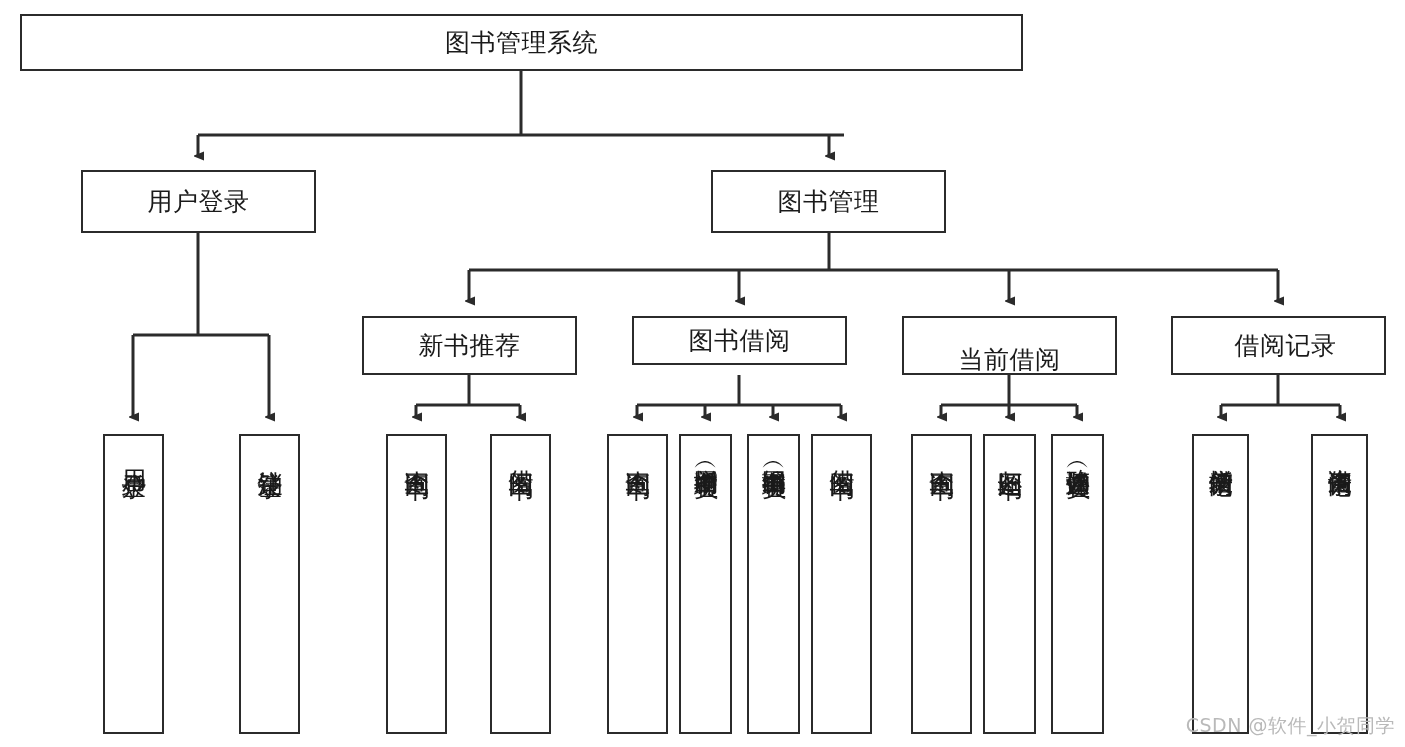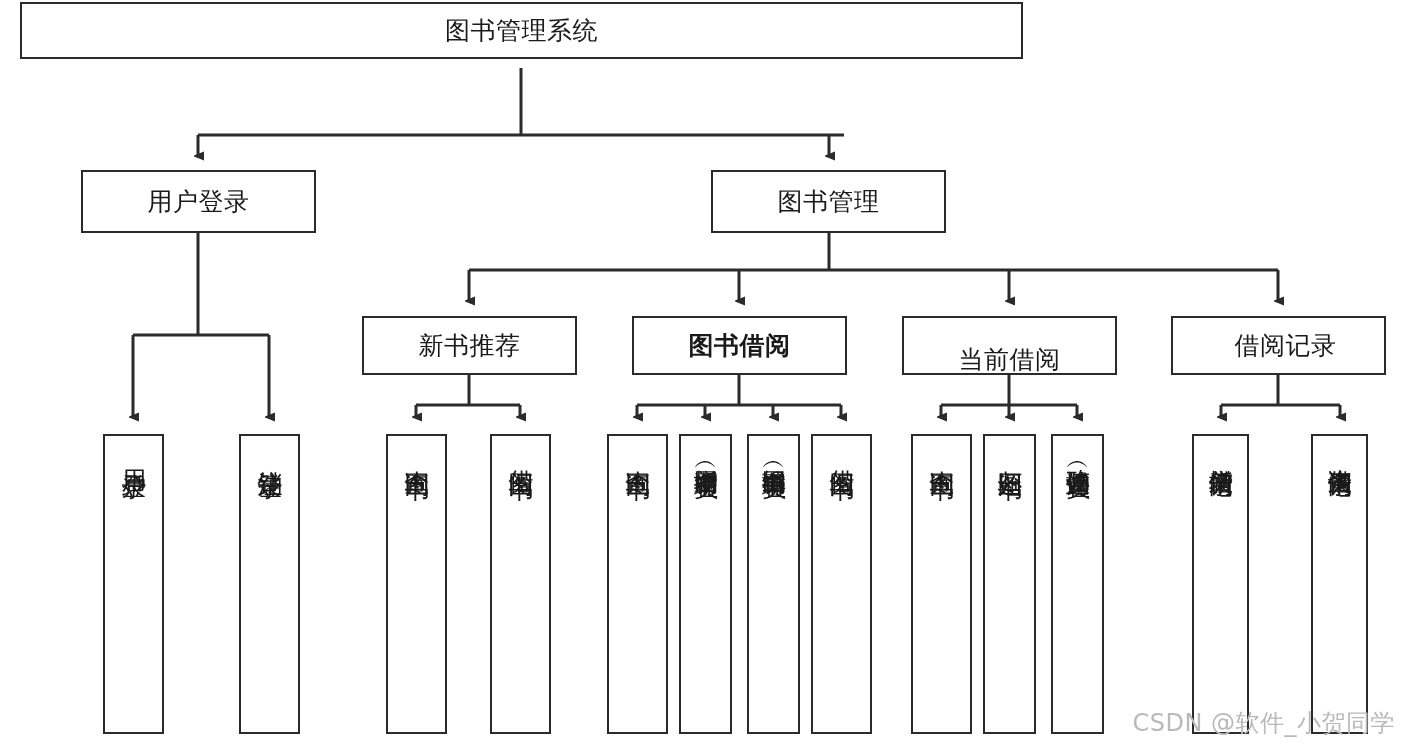--- a/index.html
+++ b/index.html
@@ -62,21 +62,21 @@
     text-align: center;
   }
   .node.vert.long .node-label {
     font-size: 24px;
     letter-spacing: 1px;
   }
   .watermark {
     position: absolute;
     right: 10px;
     bottom: 8px;
-    font-size: 24px;
+    font-size: 19px;
     color: #b9b9b9;
     letter-spacing: 0.5px;
     white-space: pre;
     z-index: 5;
   }
 </style>
 </head>
 <body>
 
 <div id="diagram-root">
@@ -124,35 +124,35 @@
       <path d="M1009,405 L1009,417" marker-end="url(#arrow)"></path>
       <path d="M1077,405 L1077,417" marker-end="url(#arrow)"></path>
 
       <path d="M1278,375 L1278,405"></path>
       <path d="M1221,405 L1340,405"></path>
       <path d="M1221,405 L1221,417" marker-end="url(#arrow)"></path>
       <path d="M1340,405 L1340,417" marker-end="url(#arrow)"></path>
     </g>
   </svg>
 
-  <div class="node horiz" style="left:20px; top:2px; width:1003px; height:57px;">
+  <div class="node horiz" style="left:20px; top:14px; width:1003px; height:57px;">
     <span class="node-label">图书管理系统</span>
   </div>
 
   <div class="node horiz" style="left:81px; top:170px; width:235px; height:63px;">
     <span class="node-label">用户登录</span>
   </div>
   <div class="node horiz" style="left:362px; top:316px; width:215px; height:59px;">
     <span class="node-label">新书推荐</span>
   </div>
 
   <div class="node horiz" style="left:711px; top:170px; width:235px; height:63px;">
     <span class="node-label">图书管理</span>
   </div>
-  <div class="node horiz" style="left:632px; top:316px; width:215px; height:59px;font-weight:bold;">
+  <div class="node horiz" style="left:632px; top:316px; width:215px; height:49px;">
     <span class="node-label">图书借阅</span>
   </div>
   <div class="node horiz" style="left:902px; top:316px; width:215px; height:59px;align-items:flex-end;">
     <span class="node-label">当前借阅</span>
   </div>
   <div class="node horiz" style="left:1171px; top:316px; width:215px; height:59px;padding-left:14px;">
     <span class="node-label">借阅记录</span>
   </div>
 
   <div class="node vert" style="left:103px; top:434px; width:61px; height:300px;">

